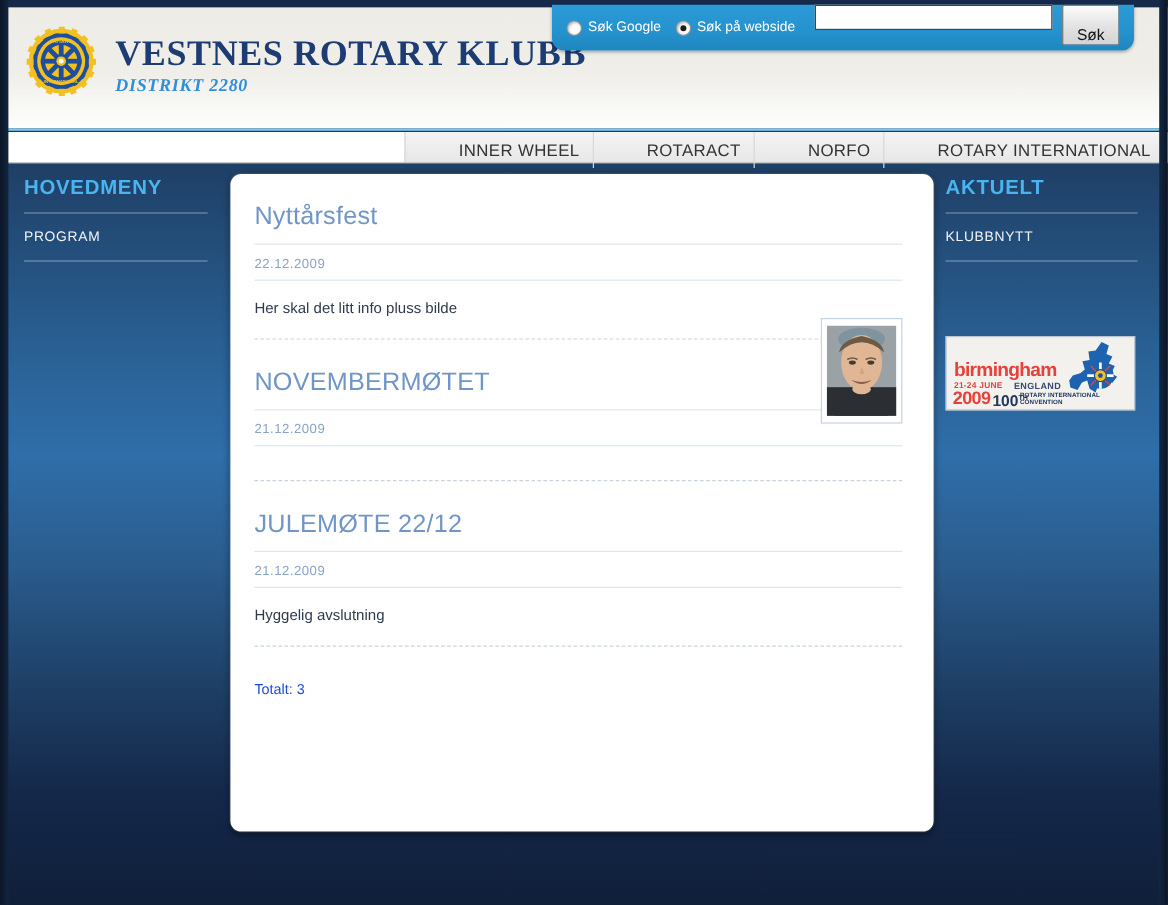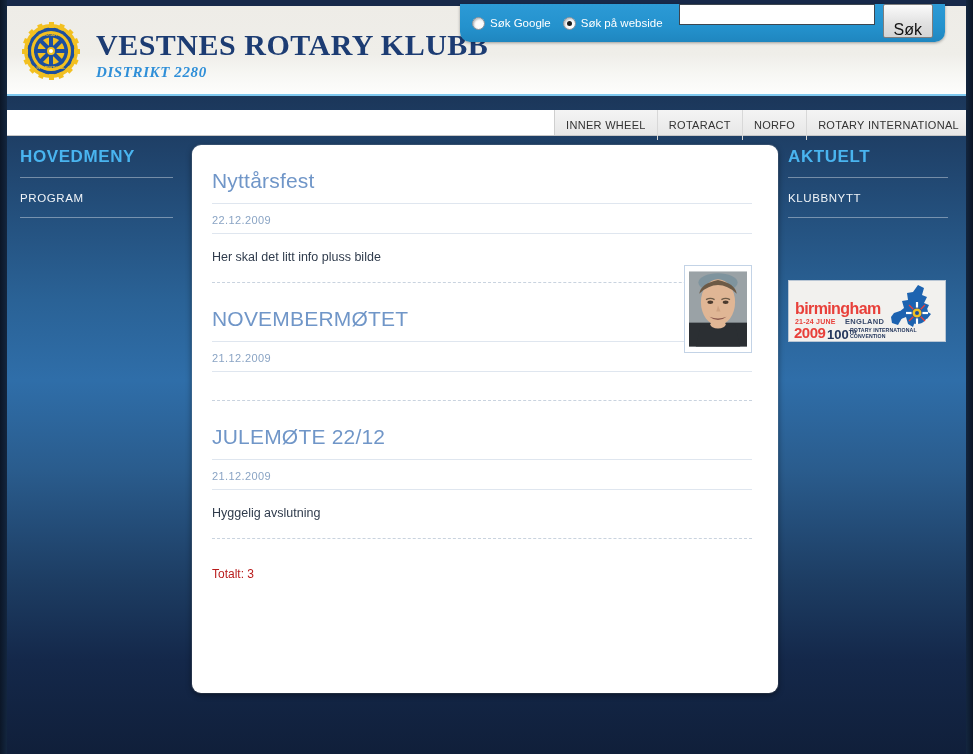--- a/index.html
+++ b/index.html
@@ -35,21 +35,21 @@
     position: absolute; top: 0; height: 754px; width: 7px;
     background: linear-gradient(to right, #0b1627, #13263f);
     z-index: 40;
   }
   .edge-l { left: 0; }
   .edge-r { right: 0; background: linear-gradient(to left, #0b1627, #13263f); }
 
   
   #header {
     position: absolute; left: 0; top: 0;
-    width: 973px; height: 96px;
+    width: 973px; height: 109px;
     background: linear-gradient(to bottom, #eeece7 0%, #efeee9 55%, #f7f7f4 78%, #fdfdfc 100%);
     border-top: 6px solid #17294a;
     border-bottom: 2px solid #7ec8ef;
     z-index: 10;
   }
   #header-inner {
     position: relative; height: 100%;
     padding-left: 22px;
     display: flex; align-items: flex-start;
   }
@@ -119,46 +119,47 @@
     margin-right: 8px;
     outline: none;
   }
   #search-button {
     height: 23px; min-width: 48px;
     padding: 16px 10px;
     background: linear-gradient(to bottom, #fbfbfb, #e2e2e2 55%, #d4d4d4);
     border: 1px solid #7e7e7e;
     border-radius: 2px;
     font-family: "Liberation Sans", sans-serif;
-    font-size: 16px; color: #111;
+    font-size: 13px; color: #111;
     cursor: pointer;
   }
 
   
   #topnav {
     position: absolute; left: 0; top: 110px;
     width: 973px; height: 26px;
     background: #ffffff;
     border-bottom: 1px solid #c7c7c7;
     display: flex; justify-content: flex-end; align-items: stretch;
     z-index: 12;
   }
   #topnav-items {
     display: flex; align-items: stretch;
     background: linear-gradient(to bottom, #f4f4f4, #e7e7e7);
     border-left: 1px solid #cfcfcf;
   }
   .topnav-item {
     display: flex; align-items: center;
     padding: 15px 11px;
-    font-size: 11px; color: #333333;
+    font-size: 14px; color: #333333;
     letter-spacing: 0.3px;
     white-space: nowrap;
     border-right: 1px solid #d8d8d8;
     cursor: pointer;
+    margin-left: 33px;
   }
   .topnav-item:last-child { border-right: none; padding-right: 14px; }
 
   
   #body-area {
     position: absolute; left: 0; top: 137px;
     width: 973px; height: 617px;
     z-index: 5;
   }
 
@@ -275,21 +276,21 @@
     float: right;
     width: 68px; height: 88px;
     border: 1px solid #c3d3e6;
     padding: 4px;
     background: #fff;
     margin: -36px 0 0 12px;
     position: relative;
   }
   .article-photo .face { width: 100%; height: 100%; display: block; }
   .total-line {
-    font-size: 12px; color: #b91c1c;
+    font-size: 12px; color: #1d4ed8;
     padding: 10px 0 0 0;
   }
 </style>
 </head>
 <body>
 
 <div id="page">
 
   <div class="edge-l"></div>
   <div class="edge-r"></div>

